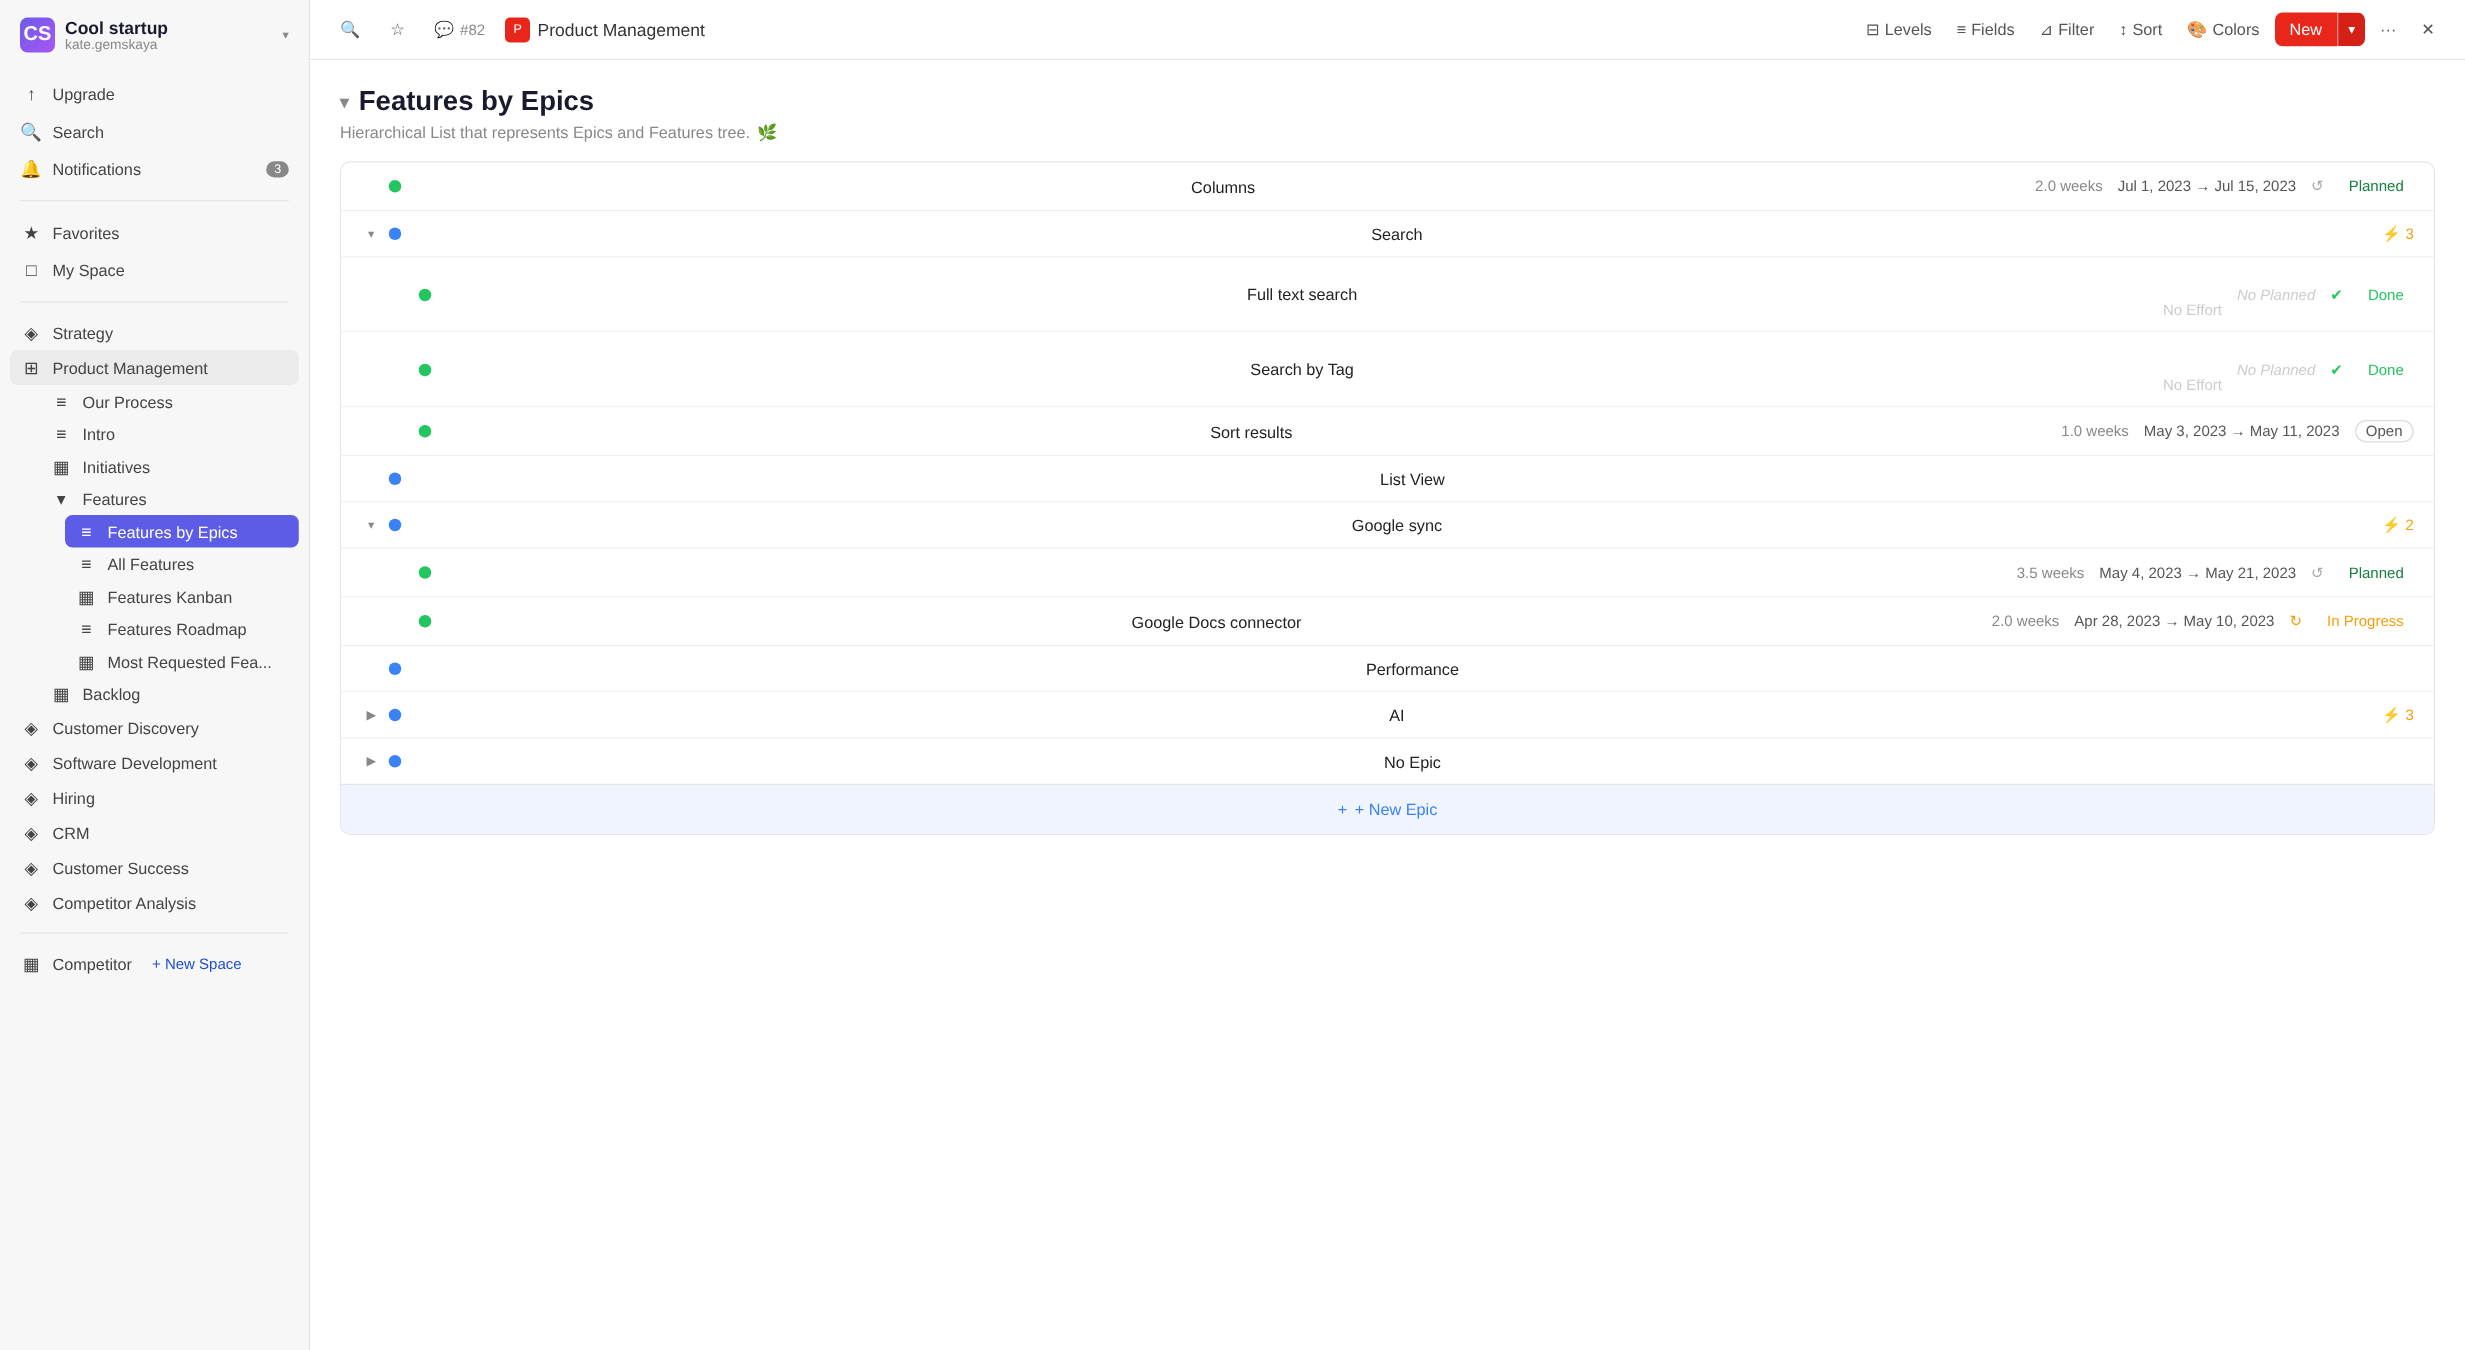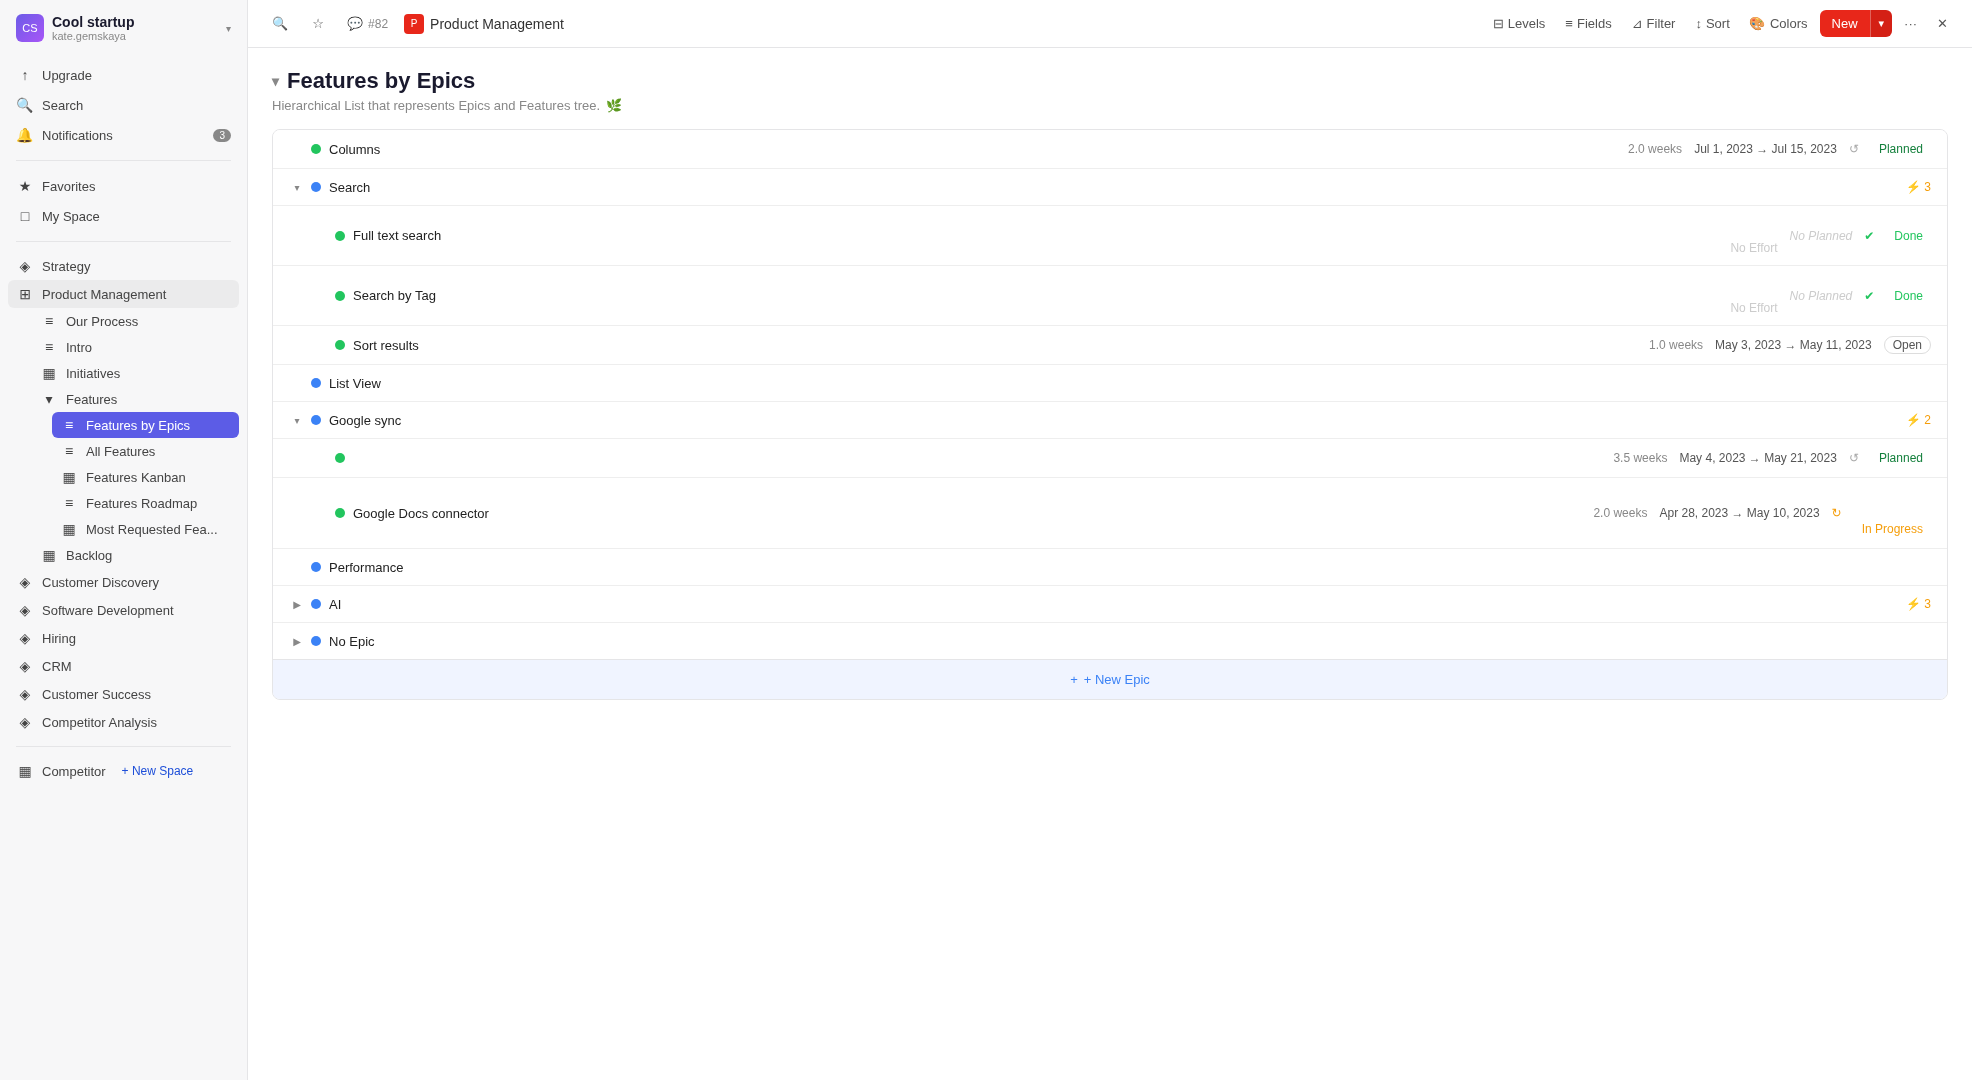--- a/index.html
+++ b/index.html
@@ -1,21 +1,21 @@
 <!DOCTYPE html>
 <html><head>
   <meta charset="utf-8">
   <style>
     * { box-sizing: border-box; margin: 0; padding: 0; }
     body { font-family: -apple-system, BlinkMacSystemFont, 'Segoe UI', sans-serif; background: #fff; display: flex; height: 100vh; overflow: hidden; font-size: 14px; color: #1a1a2e; }
 
     
     .sidebar { width: 248px; min-width: 248px; background: #f7f7f8; border-right: 1px solid #e5e5e7; display: flex; flex-direction: column; overflow-y: auto; padding-bottom: 16px; }
     .sidebar-header { display: flex; align-items: center; gap: 8px; padding: 14px 16px; cursor: pointer; }
-    .workspace-icon { width: 28px; height: 28px; background: linear-gradient(135deg, #6c5ce7, #a855f7); border-radius: 6px; display: flex; align-items: center; justify-content: center; color: white; font-size: 11px; font-weight: normal; }
+    .workspace-icon { width: 28px; height: 28px; background: linear-gradient(135deg, #6c5ce7, #a855f7); border-radius: 6px; display: flex; align-items: center; justify-content: center; color: white; font-size: 16px; font-weight: bold; }
     .workspace-name { font-weight: 600; font-size: 14px; }
     .workspace-user { font-size: 11px; color: #888; }
     .chevron-down { font-size: 10px; color: #888; margin-left: auto; }
 
     .sidebar-nav { padding: 4px 8px; }
     .nav-item { display: flex; align-items: center; gap: 8px; padding: 6px 8px; border-radius: 6px; cursor: pointer; color: #444; font-size: 13px; }
     .nav-icon { width: 18px; height: 18px; display: flex; align-items: center; justify-content: center; flex-shrink: 0; font-size: 14px; }
     .badge { background: #888; color: white; border-radius: 10px; padding: 1px 6px; font-size: 10px; margin-left: auto; }
 
     .sidebar-divider { height: 1px; background: #e5e5e7; margin: 6px 16px; }
@@ -40,36 +40,36 @@
 
     
     .page-content { flex: 1; overflow-y: auto; padding: 20px 24px; }
     .page-header { margin-bottom: 16px; }
     .page-title { font-size: 22px; font-weight: 600; color: #1a1a2e; display: flex; align-items: center; gap: 8px; }
     .page-subtitle { font-size: 13px; color: #888; margin-top: 4px; display: flex; align-items: center; gap: 6px; }
 
     
     .feature-list { border: 1px solid #e5e5e7; border-radius: 8px; overflow: hidden; }
 
-    .epic-row { display: flex; align-items: center; padding: 10px 16px; background: #fff; border-bottom: 1px solid #eee; cursor: pointer; }
+    .epic-row { display: flex; align-items: center; padding: 10px 16px; background: #fff; border-bottom: 1px solid #eee; cursor: pointer; text-align: center; }
     .epic-row.indent-1 { padding-left: 40px; }
 
     .epic-toggle { width: 16px; height: 16px; display: flex; align-items: center; justify-content: center; color: #888; font-size: 10px; flex-shrink: 0; margin-right: 6px; }
     .status-dot { width: 10px; height: 10px; border-radius: 50%; flex-shrink: 0; margin-right: 8px; }
     .dot-green { background: #22c55e; }
     .dot-blue { background: #3b82f6; }
     .epic-name { font-size: 13px; color: #222; flex: 1; }
     .epic-meta { display: flex; align-items: center; gap: 12px; color: #888; font-size: 12px; margin-left: auto; }
     .meta-weeks { color: #888; }
     .meta-dates { color: #555; }
     .status-badge { display: flex; align-items: center; gap: 4px; font-size: 12px; padding: 2px 8px; border-radius: 10px; }
     .badge-planned { color: #15803d; }
     .badge-open { color: #555; border: 1px solid #ddd; border-radius: 10px; padding: 1px 8px; }
     .badge-done { color: #22c55e; }
-    .badge-in-progress { color: #f59e0b; margin-top: 32px; }
+    .badge-in-progress { color: #f59e0b; }
     .priority-badge { display: flex; align-items: center; gap: 3px; font-size: 12px; color: #f59e0b; }
 
     .no-effort { color: #ccc; font-size: 12px; margin-top: 25px; }
     .no-planned { color: #ccc; font-size: 12px; font-style: italic; }
 
     
     .new-epic-row { display: flex; align-items: center; justify-content: center; padding: 12px; background: #f0f4ff; border-top: 1px solid #e5e5e7; cursor: pointer; gap: 6px; color: #3b82f6; font-size: 13px; font-weight: 500; }
   </style>
 </head>
 <body>

